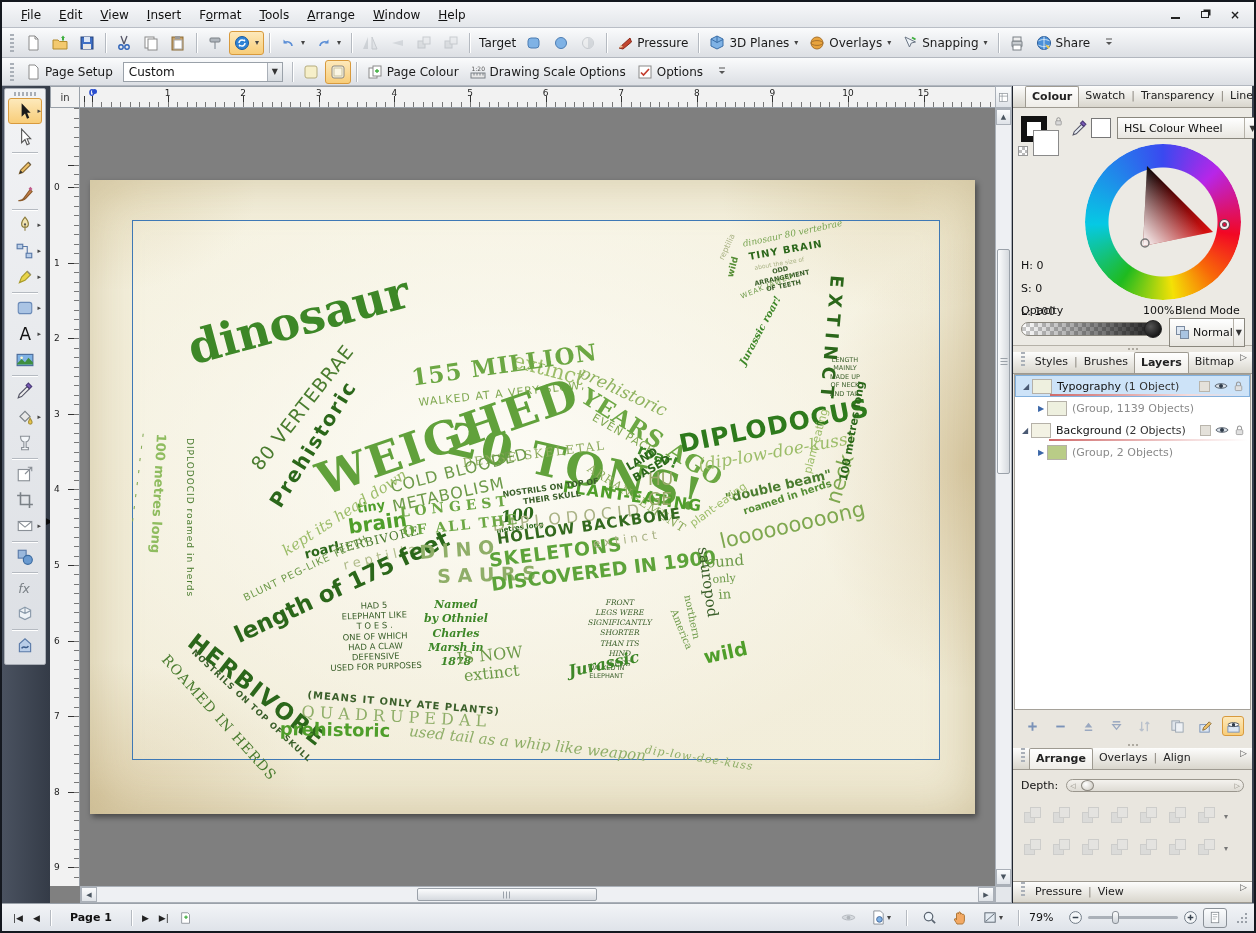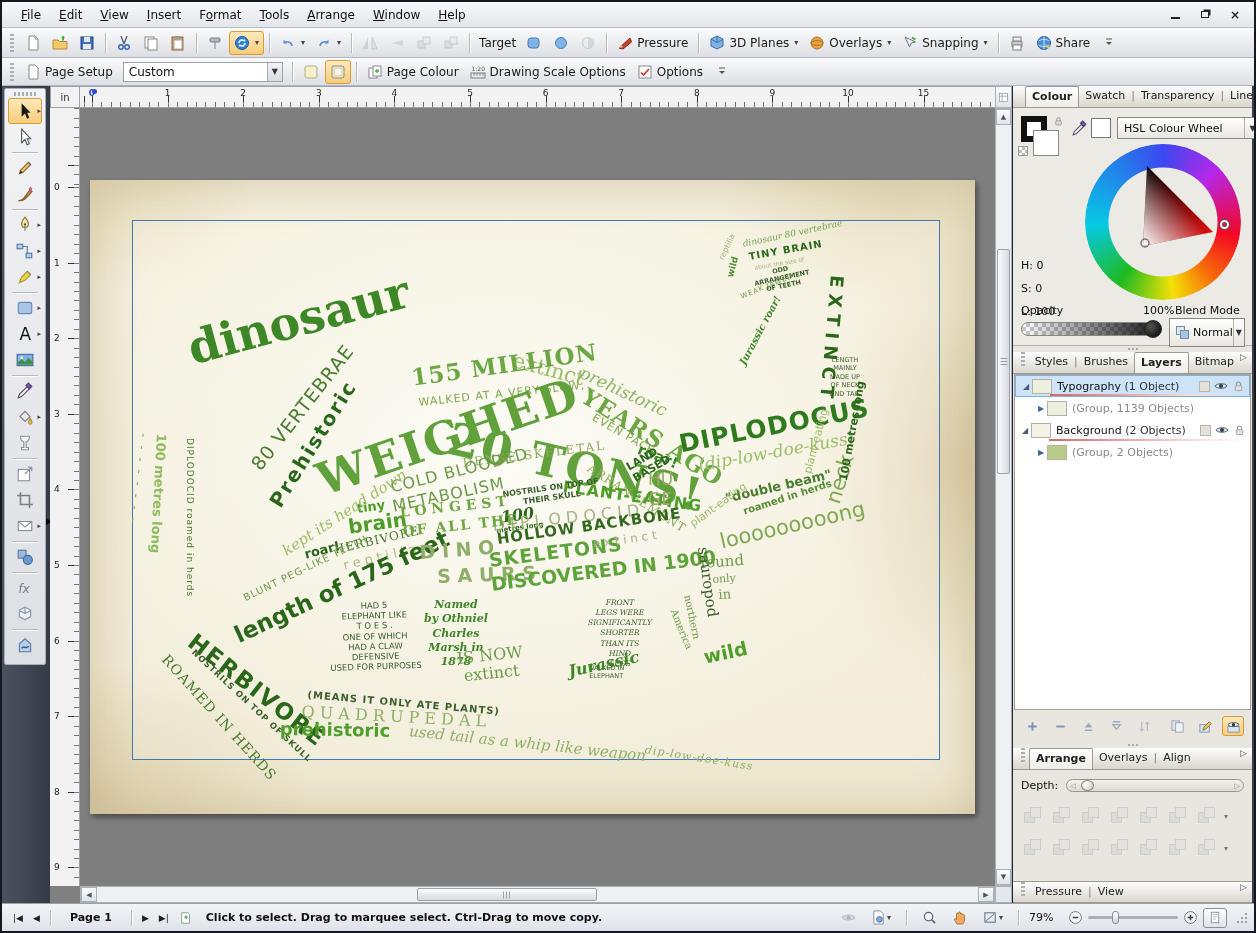--- a/index.html
+++ b/index.html
@@ -1140,21 +1140,20 @@
     <span id="st-page">Page 1</span>
     <span class="st-sep"></span>
     <span class="stbtn">▶</span>
     <span class="stbtn">▶|</span>
     <span class="stbtn">
       <svg width="14" height="14" viewBox="0 0 16 16">
           <path d="M3 2h7l2 2v10H3z" fill="#fff" stroke="#8a9097"></path>
           <path d="M6 7h4M8 5v4" stroke="#3fae3f" stroke-width="1.4"></path>
         </svg>
     </span>
-    <span id="st-msg">Click to select. Drag to marquee select. Ctrl-Drag to move copy.</span>
     <div id="st-right">
       <span class="stbtn">
         <svg width="15" height="15" viewBox="0 0 16 16" opacity=".5">
             <path d="M1 8c2.5-3.5 11.5-3.5 14 0-2.5 3.5-11.5 3.5-14 0z" fill="#c3c8ce" stroke="#7a8086"></path>
             <circle cx="8" cy="8" r="2" fill="#7a8086"></circle>
           </svg>
       </span>
       <span class="stbtn">
         <svg width="15" height="15" viewBox="0 0 16 16">
             <path d="M3 1h7l3 3v11H3z" fill="#fff" stroke="#8a9097"></path>

